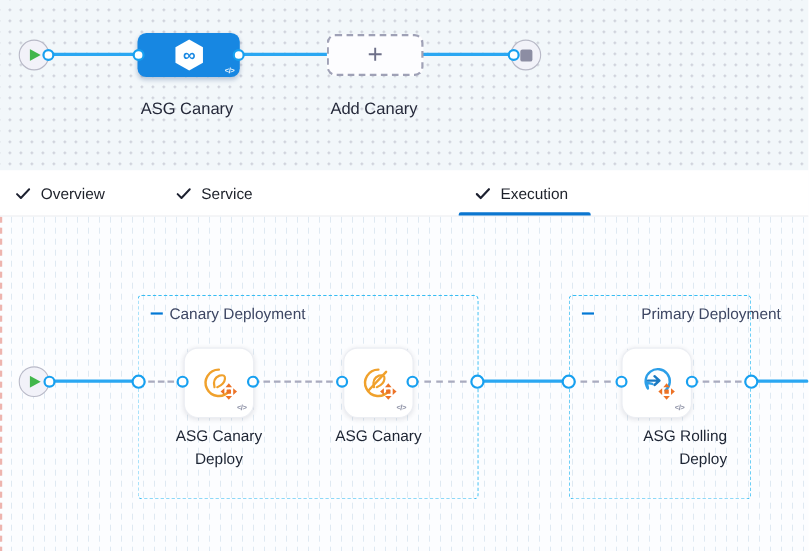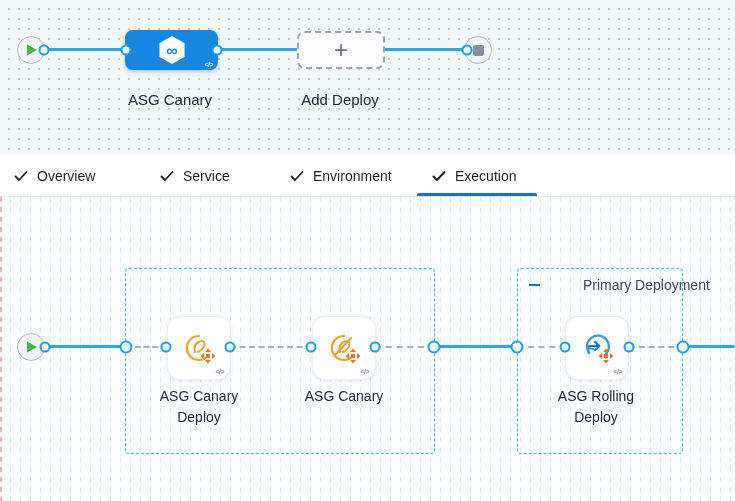--- a/index.html
+++ b/index.html
@@ -105,41 +105,35 @@
     <div class="endpoint" style="left:464px; top:36px;">
       <div class="stop-square"></div>
     </div>
 
     <div class="dot-s" style="left:44px; top:50px;"></div>
     <div class="dot-s" style="left:126px; top:50px;"></div>
     <div class="dot-s" style="left:217px; top:50px;"></div>
     <div class="dot-s" style="left:467px; top:50px;"></div>
 
     <div class="node-label" style="left:100px; top:91px;">ASG Canary</div>
-    <div class="node-label" style="left:270px; top:91px;">Add Deploy</div>
+    <div class="node-label" style="left:270px; top:91px;">Add Canary</div>
   </div>
 
   <div id="tabbar">
     <div class="tab" style="left:160px;">
       <svg width="14" height="14" viewBox="0 0 14 14">
           <path d="M1.5 7.5 L5 11 L12.5 3" stroke="#1d2130" stroke-width="1.8" fill="none" stroke-linecap="round" stroke-linejoin="round"></path>
         </svg>
       <span>Service</span>
     </div>
     <div class="tab" style="left:14px;">
       <svg width="14" height="14" viewBox="0 0 14 14">
           <path d="M1.5 7.5 L5 11 L12.5 3" stroke="#1d2130" stroke-width="1.8" fill="none" stroke-linecap="round" stroke-linejoin="round"></path>
         </svg>
       <span>Overview</span>
-    </div>
-    <div class="tab" style="left:290px;">
-      <svg width="14" height="14" viewBox="0 0 14 14">
-          <path d="M1.5 7.5 L5 11 L12.5 3" stroke="#1d2130" stroke-width="1.8" fill="none" stroke-linecap="round" stroke-linejoin="round"></path>
-        </svg>
-      <span>Environment</span>
     </div>
     <div class="tab active" style="left:432px;">
       <svg width="14" height="14" viewBox="0 0 14 14">
           <path d="M1.5 7.5 L5 11 L12.5 3" stroke="#1d2130" stroke-width="2" fill="none" stroke-linecap="round" stroke-linejoin="round"></path>
         </svg>
       <span>Execution</span>
     </div>
     <div class="tab-underline"></div>
   </div>
 
@@ -217,31 +211,35 @@
     <div class="dot-s" style="left:166px; top:150px;"></div>
     <div class="dot-s" style="left:230px; top:150px;"></div>
     <div class="dot-s" style="left:311px; top:150px;"></div>
     <div class="dot-s" style="left:375px; top:150px;"></div>
     <div class="dot-l" style="left:434px; top:150px;"></div>
     <div class="dot-l" style="left:517px; top:150px;"></div>
     <div class="dot-s" style="left:565px; top:150px;"></div>
     <div class="dot-s" style="left:629px; top:150px;"></div>
     <div class="dot-l" style="left:683px; top:150px;"></div>
 
+    <div class="group-title" style="left:137px; top:80px;">
+      <span class="group-dash"></span>
+      <span>Canary Deployment</span>
+    </div>
     <div class="group-title" style="left:529px; top:80px;gap:43px;">
       <span class="group-dash"></span>
       <span>Primary Deployment</span>
     </div>
 
     <div class="step-label" style="left:134px; top:189px;">
       <div>ASG Canary</div>
       <div>Deploy</div>
     </div>
     <div class="step-label" style="left:279px; top:189px;">
       <div>ASG Canary</div>
     </div>
-    <div class="step-label" style="left:531px; top:189px;">
+    <div class="step-label" style="left:531px; top:189px;text-align:right;">
       <div>ASG Rolling</div>
       <div>Deploy</div>
     </div>
   </div>
 
 </div>
 
 </body></html>

